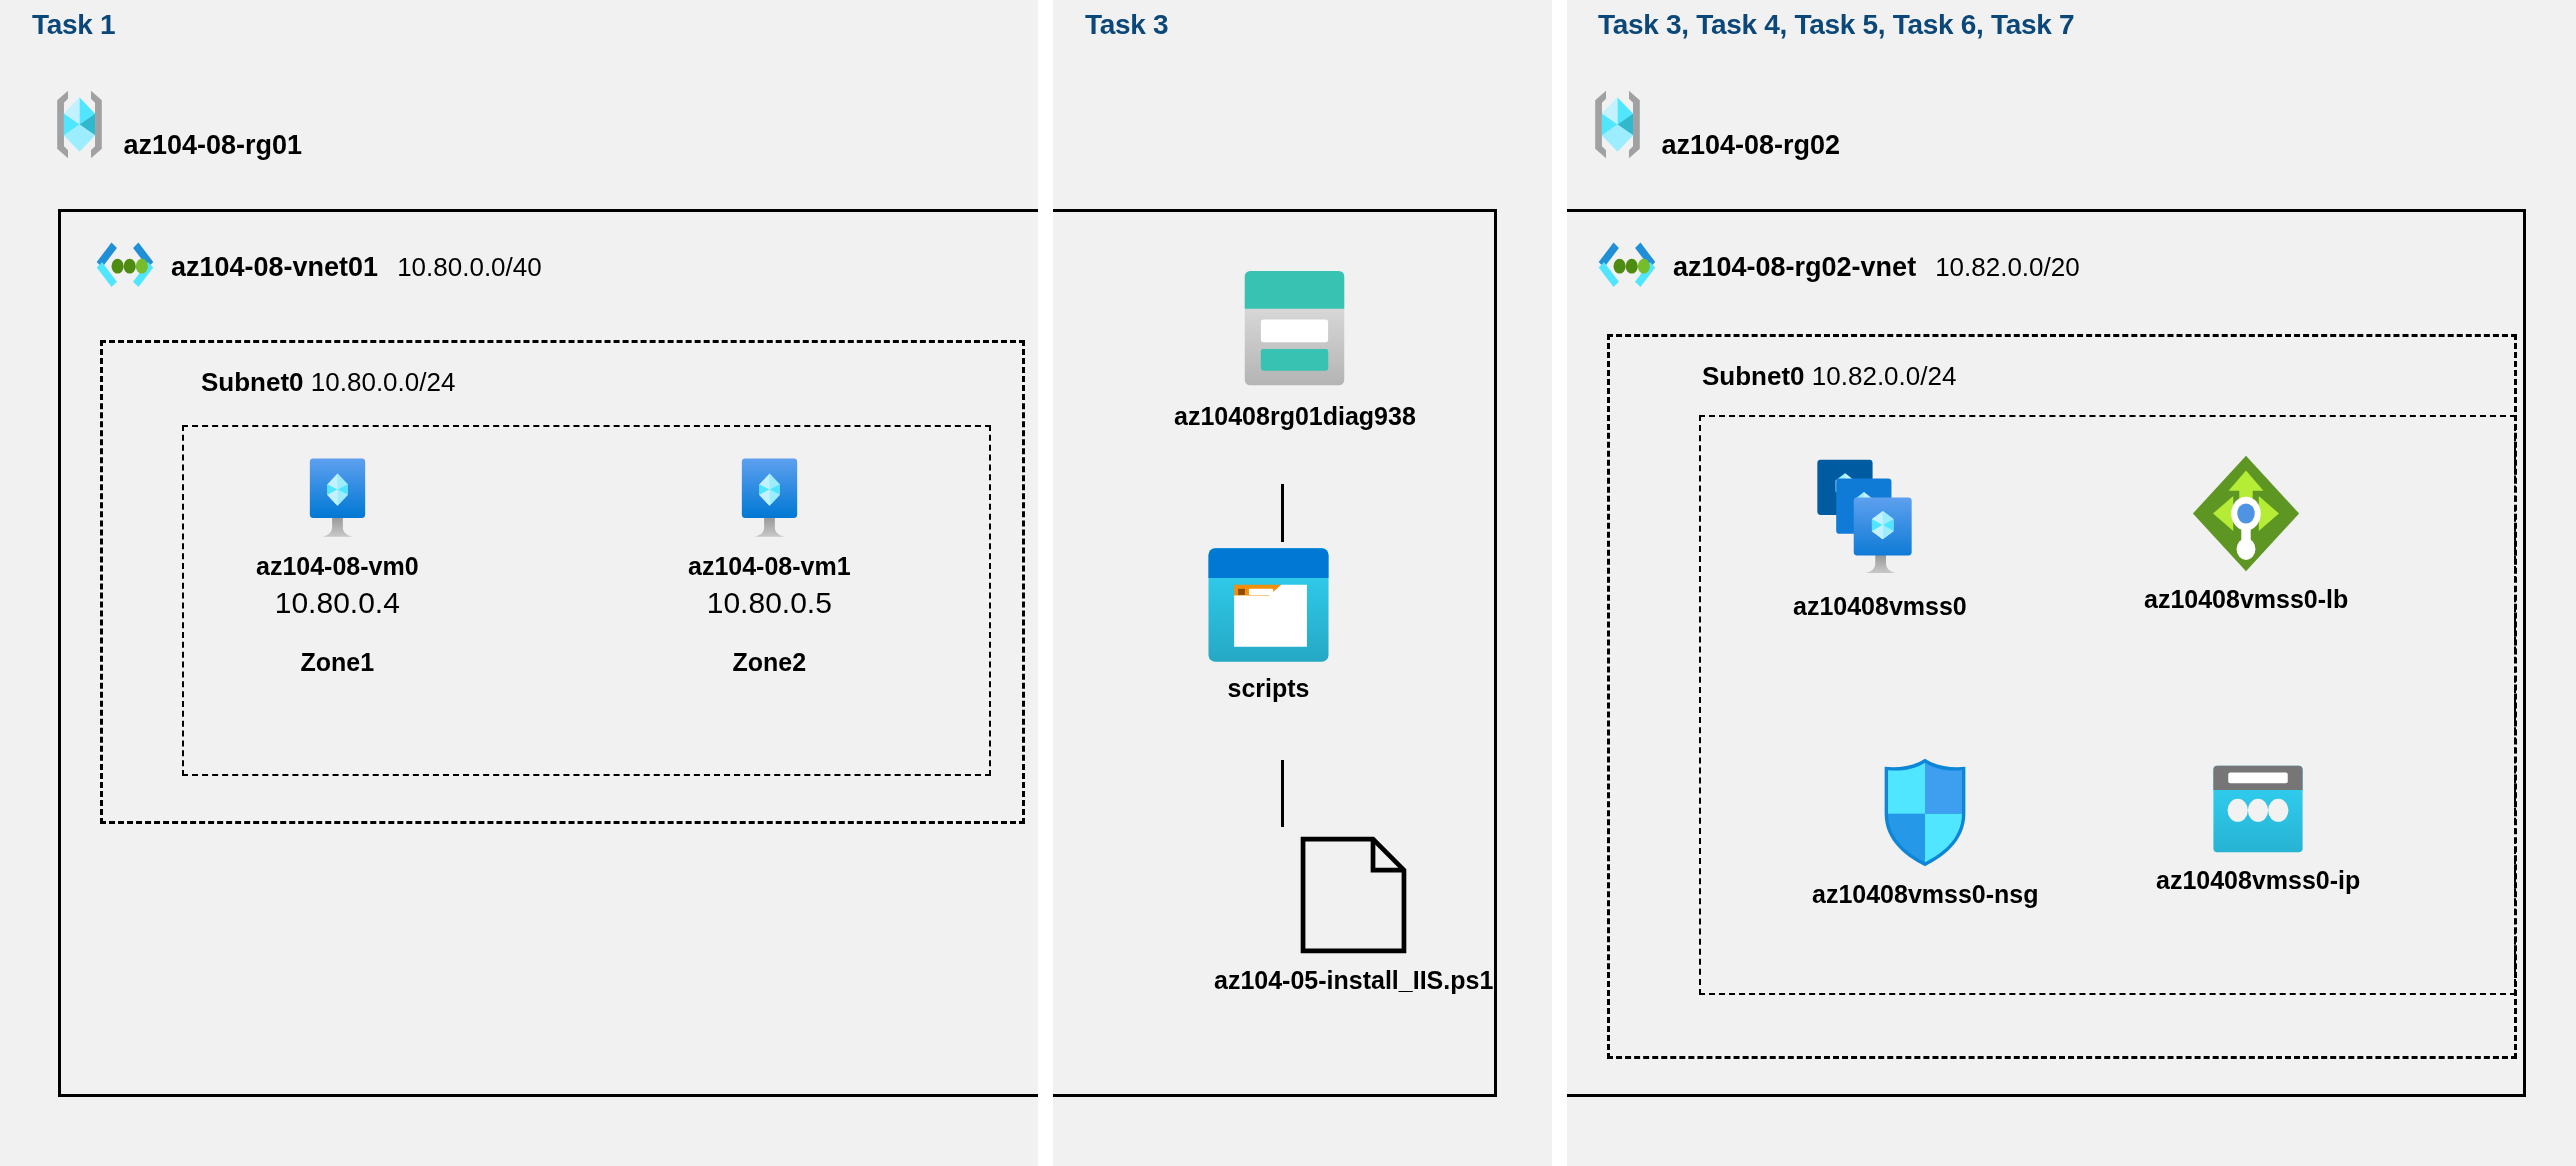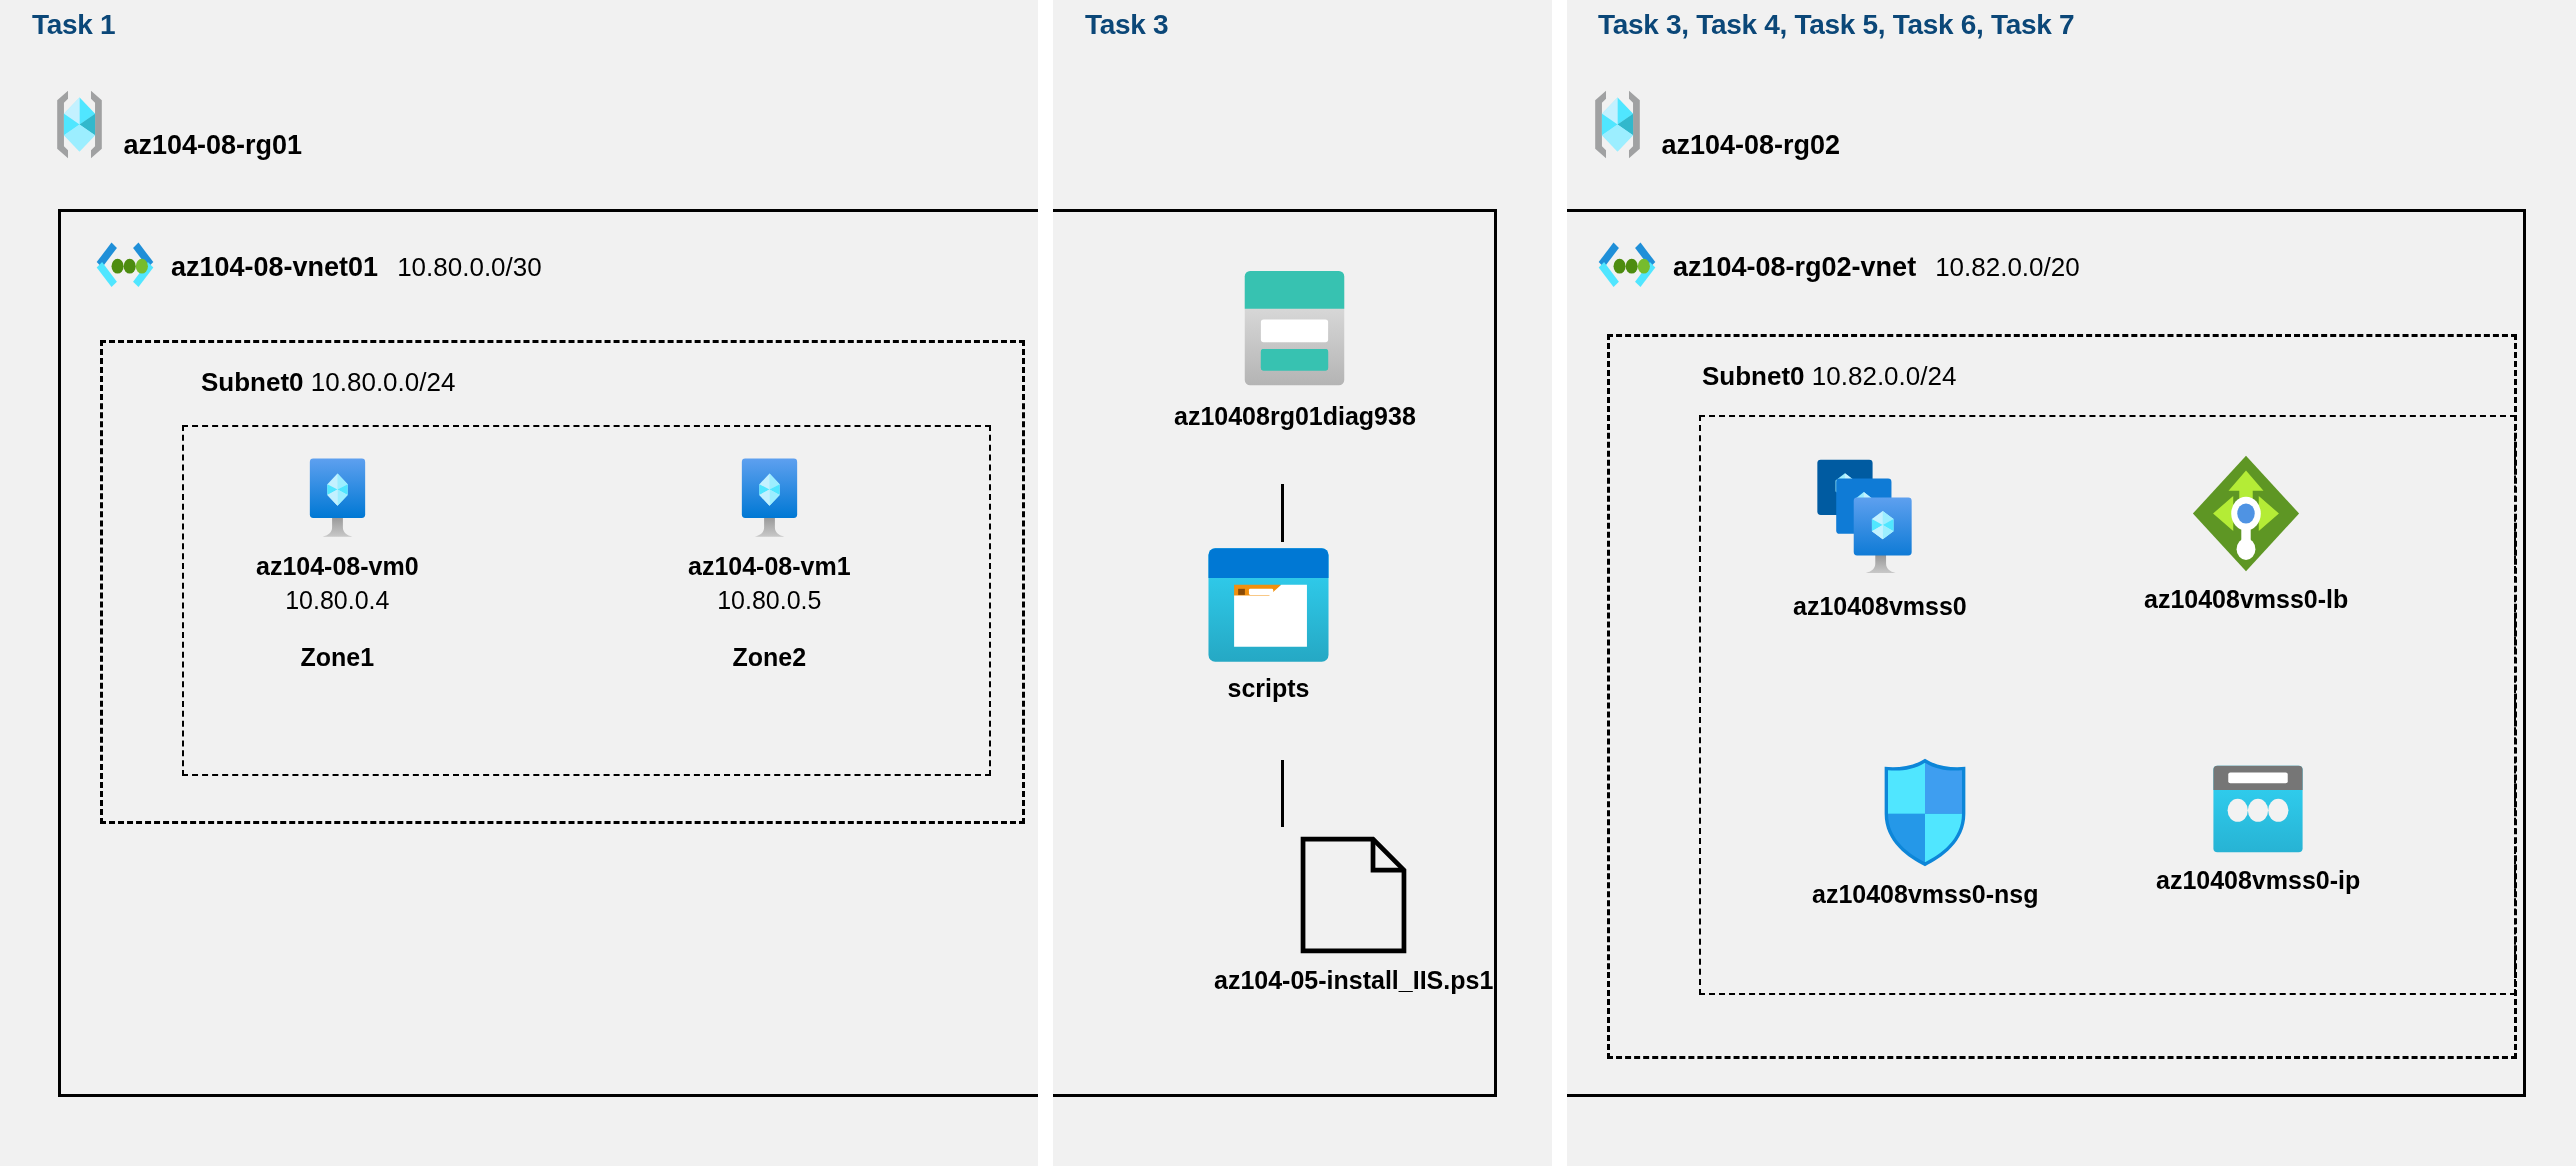--- a/index.html
+++ b/index.html
@@ -50,21 +50,21 @@
   #subnet-right-label{left:1702px;top:361px;}
 
   
   .inner-box{position:absolute;border:2.7px dashed #000;box-sizing:border-box;}
   #zone-box{left:182px;top:425px;width:809px;height:351px;}
   #vmss-box{left:1699px;top:415px;width:817px;height:580px;}
 
   
   .node{position:absolute;display:flex;flex-direction:column;align-items:center;}
   .node .lbl{font-size:25px;font-weight:bold;color:#000;white-space:nowrap;margin-top:10.8px;text-align:center;}
-  .node .sub{font-size:25px;color:#000;white-space:nowrap;margin-top:5.4px;text-align:center;}
+  .node .sub{font-size:30px;color:#000;white-space:nowrap;margin-top:5.4px;text-align:center;}
   .node .zone{font-size:25px;font-weight:bold;color:#000;white-space:nowrap;margin-top:28px;text-align:center;}
 
   #node-vm0{left:256px;top:453px;}
   #node-vm1{left:688px;top:453px;}
   #node-storage{left:1174px;top:264px;}
   #node-scripts{left:1207px;top:547px;}
   #node-file{left:1214px;top:835px;}
   #node-vmss{left:1793px;top:453px;}
   #node-lb{left:2144px;top:453px;}
   #node-nsg{left:1812px;top:756px;}
@@ -134,21 +134,21 @@
       <path d="M26 8 L34 16 L12 45 L4 37 Z" fill="#1f8fd8"></path>
       <path d="M4 45 L12 37 L34 66 L26 74 Z" fill="#50e6ff"></path>
       <path d="M66 8 L58 16 L80 45 L88 37 Z" fill="#1f8fd8"></path>
       <path d="M88 45 L80 37 L58 66 L66 74 Z" fill="#50e6ff"></path>
       <ellipse cx="35" cy="43" rx="9" ry="11" fill="#4d8c10"></ellipse>
       <ellipse cx="53" cy="43" rx="9" ry="11" fill="#4d8c10"></ellipse>
       <ellipse cx="71" cy="43" rx="9" ry="11" fill="#76bc2d"></ellipse>
     </svg>
   </span>
   <span class="vnet-name">az104-08-vnet01</span>
-  <span class="vnet-cidr">10.80.0.0/30</span>
+  <span class="vnet-cidr">10.80.0.0/40</span>
 </div>
 
 <div class="vnet-row" id="vnet-right-row">
   <span>
     <svg width="62" height="61" viewBox="0 0 92 90">
       <path d="M26 8 L34 16 L12 45 L4 37 Z" fill="#1f8fd8"></path>
       <path d="M4 45 L12 37 L34 66 L26 74 Z" fill="#50e6ff"></path>
       <path d="M66 8 L58 16 L80 45 L88 37 Z" fill="#1f8fd8"></path>
       <path d="M88 45 L80 37 L58 66 L66 74 Z" fill="#50e6ff"></path>
       <ellipse cx="35" cy="43" rx="9" ry="11" fill="#4d8c10"></ellipse>

